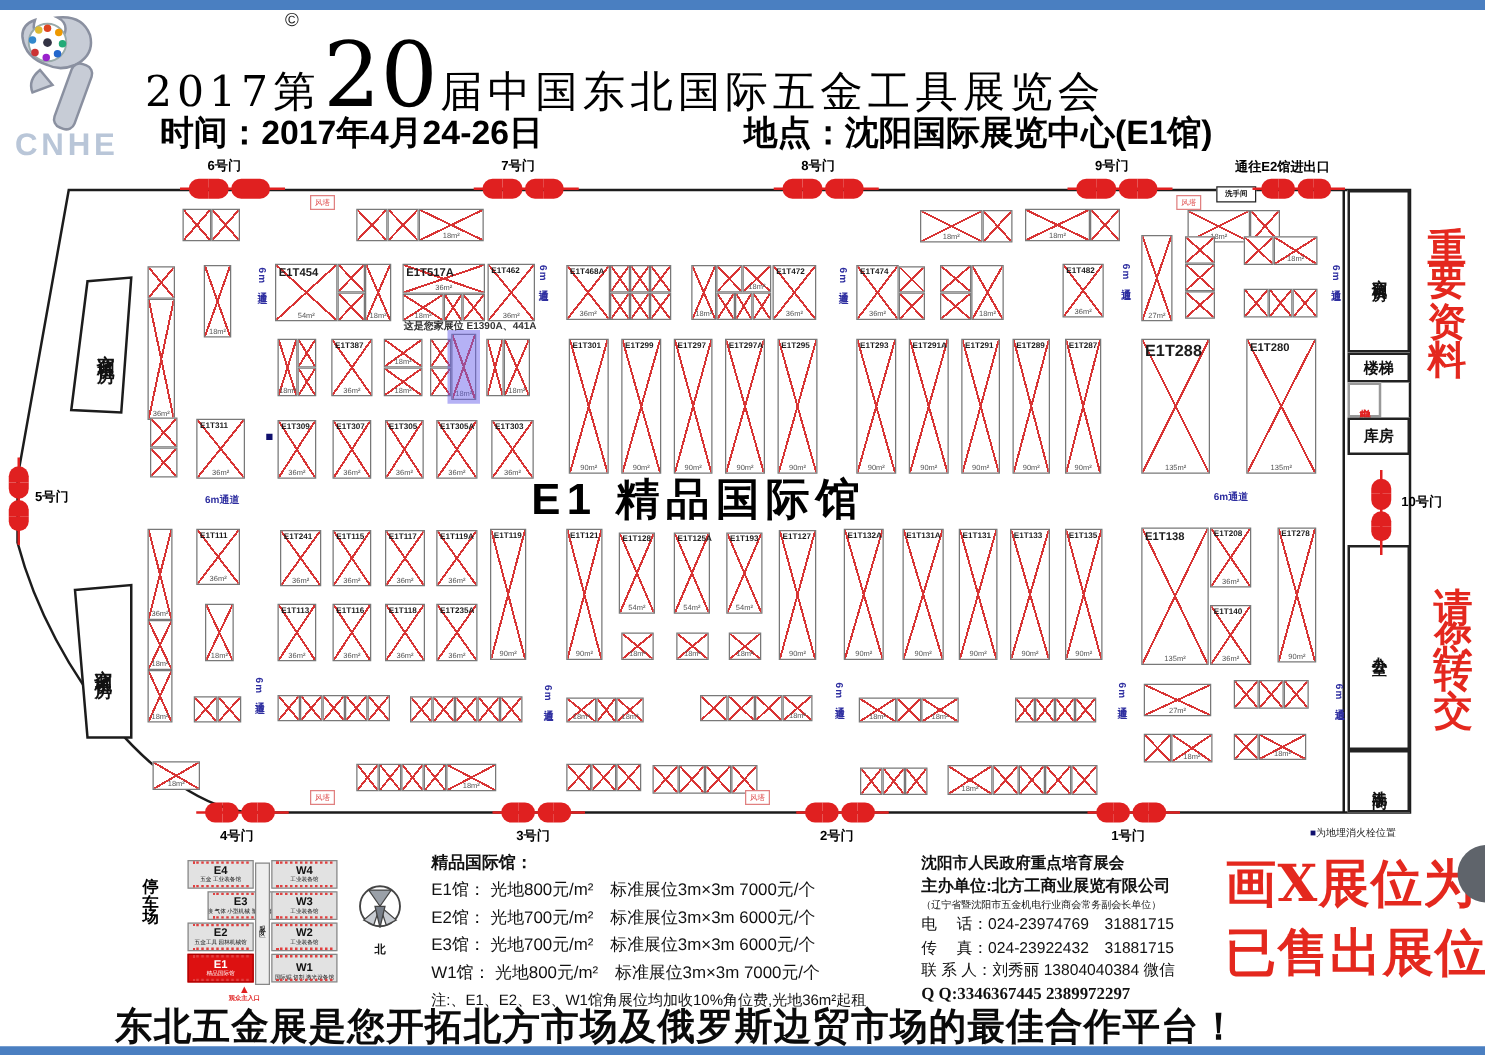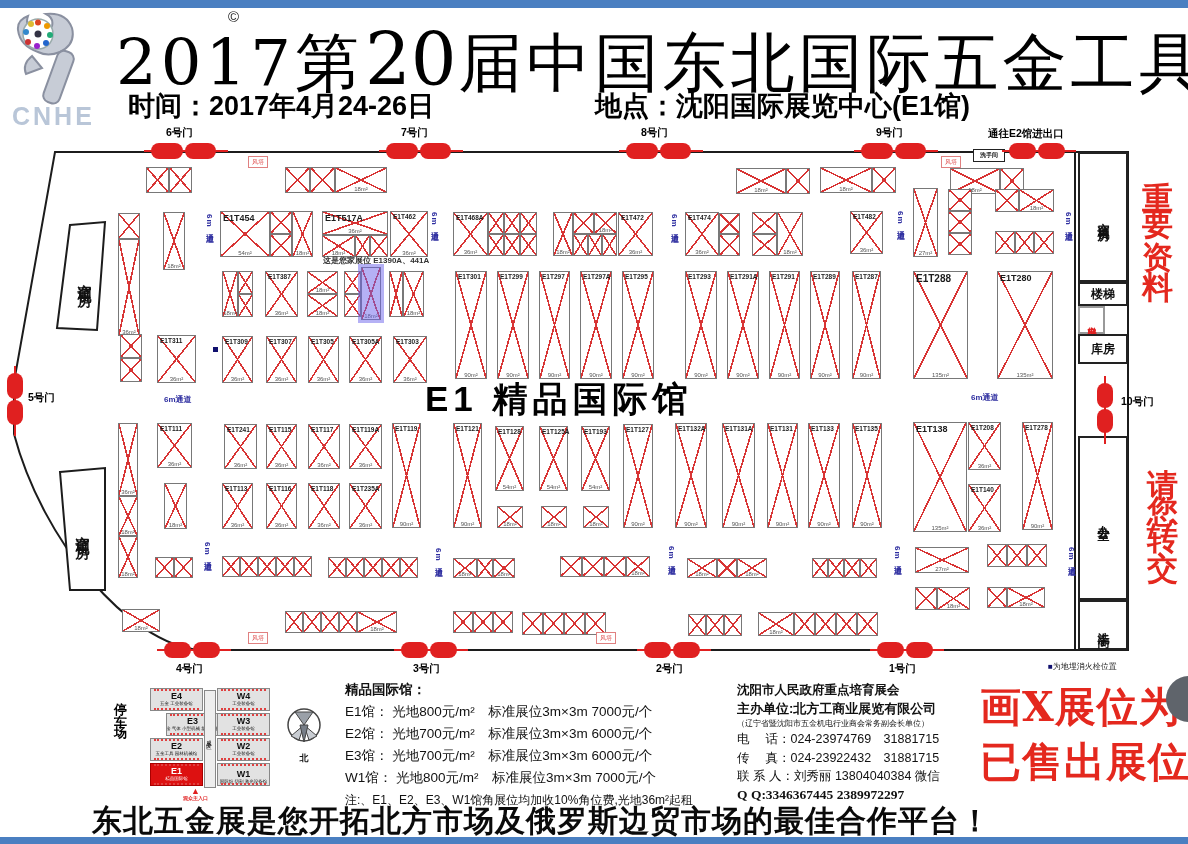--- a/index.html
+++ b/index.html
@@ -4,21 +4,21 @@
 <style>
   html,body{margin:0;padding:0;background:#9aa0a6;}
   #app{position:relative;width:1188px;height:844px;background:#fff;overflow:hidden;
        font-family:"Liberation Sans","DejaVu Sans",sans-serif;color:#111;}
   .abs{position:absolute;}
   
   .bar{position:absolute;left:0;width:1188px;background:#4a7fc1;}
   
   #title-line{position:absolute;left:116px;top:18px;display:flex;align-items:baseline;
       font-family:"DejaVu Serif","Liberation Serif",serif;color:#000;white-space:nowrap;}
-  #title-line .t1,#title-line .t3{font-size:64px;letter-spacing:4px;}
+  #title-line .t1,#title-line .t3{font-size:34px;letter-spacing:4px;}
   #title-line .t2{font-size:72px;font-weight:400;margin:0 2px;}
   .subtitle{position:absolute;top:88px;font-size:27px;font-weight:700;color:#000;white-space:nowrap;}
   #copyright{position:absolute;left:228px;top:8px;font-size:15px;color:#222;}
   #logo-text{position:absolute;left:12px;top:102px;font-size:25px;font-weight:700;color:#b9c6d8;letter-spacing:3px;}
   
   .booth{position:absolute;border:1px solid #787878;background:#fff;box-sizing:border-box;z-index:2;}
   .sold{background-image:
     linear-gradient(to top right,transparent calc(50% - 0.8px),#d83434 calc(50% - 0.8px),#d83434 calc(50% + 0.8px),transparent calc(50% + 0.8px)),
     linear-gradient(to bottom right,transparent calc(50% - 0.8px),#d83434 calc(50% - 0.8px),#d83434 calc(50% + 0.8px),transparent calc(50% + 0.8px));}
   .blabel{position:absolute;top:1px;left:2px;font-weight:700;color:#1c1c1c;white-space:nowrap;z-index:3;}
@@ -284,21 +284,21 @@
       </div>
       <div class="booth sold" style="left: 810px; top: 271px; width: 30px; height: 108px;">
         <span class="blabel" style="font-size: 6.5px;">E1T289</span>
         <span class="bsize">90m²</span>
       </div>
       <div class="booth sold" style="left: 852px; top: 271px; width: 29px; height: 108px;">
         <span class="blabel" style="font-size: 6.5px;">E1T287</span>
         <span class="bsize">90m²</span>
       </div>
       <div class="booth sold" style="left: 913px; top: 271px; width: 55px; height: 108px;">
-        <span class="blabel" style="font-size: 10px; text-align: right;">E1T288</span>
+        <span class="blabel" style="font-size: 13px; text-align: right;">E1T288</span>
         <span class="bsize">135m²</span>
       </div>
       <div class="booth sold" style="left: 997px; top: 271px; width: 56px; height: 108px;">
         <span class="blabel" style="font-size: 9px;">E1T280</span>
         <span class="bsize">135m²</span>
       </div>
       <div class="booth sold" style="left: 120px; top: 334px; width: 22px; height: 24px;"></div>
       <div class="booth sold" style="left: 120px; top: 358px; width: 22px; height: 24px;"></div>
       <div class="booth sold" style="left: 157px; top: 335px; width: 39px; height: 48px;">
         <span class="blabel" style="font-size: 6.5px;">E1T311</span>

